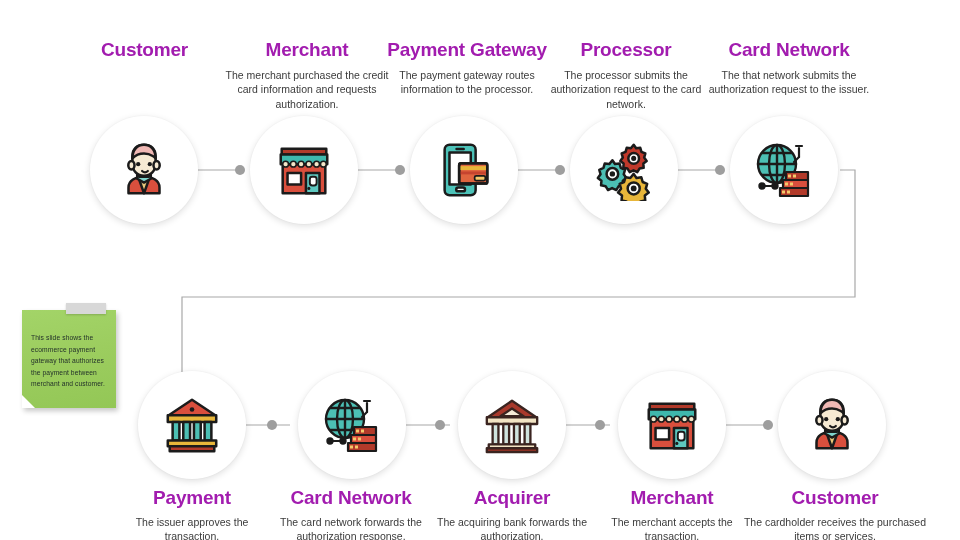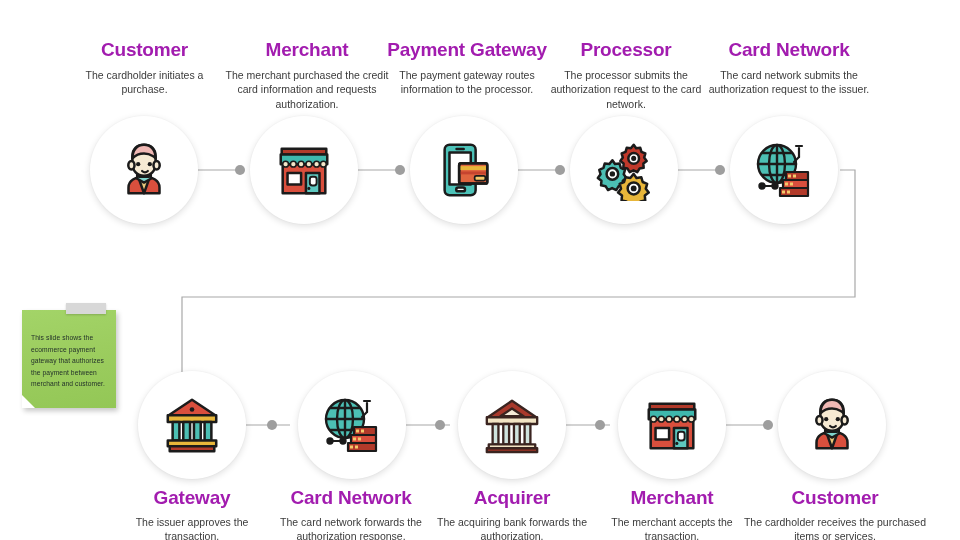--- a/index.html
+++ b/index.html
@@ -94,41 +94,40 @@
     <g fill="#9e9e9e">
       <circle cx="272" cy="425" r="5"></circle>
       <circle cx="440" cy="425" r="5"></circle>
       <circle cx="600" cy="425" r="5"></circle>
       <circle cx="768" cy="425" r="5"></circle>
     </g>
   </svg>
 
   <div class="txt" style="left:62px;top:40px;width:165px;">
     <div class="h">Customer</div>
-    <div class="p">The cardholder initiates a purchase.</div>
   </div>
 
   <div class="txt" style="left:218px;top:40px;width:178px;">
     <div class="h">Merchant</div>
     <div class="p">The merchant purchased the credit card information and requests authorization.</div>
   </div>
 
   <div class="txt" style="left:540px;top:40px;width:172px;">
     <div class="h">Processor</div>
     <div class="p">The processor submits the authorization request to the card network.</div>
   </div>
 
   <div class="txt" style="left:378px;top:40px;width:178px;">
     <div class="h">Payment Gateway</div>
     <div class="p">The payment gateway routes information to the processor.</div>
   </div>
 
   <div class="txt" style="left:700px;top:40px;width:178px;">
     <div class="h">Card Network</div>
-    <div class="p">The card network submits the authorization request to the issuer.</div>
+    <div class="p">The that network submits the authorization request to the issuer.</div>
   </div>
 
   <div class="node" style="left:90px;top:116px;">
     <div class="disc"></div>
     <div class="icon-wrap">
       <svg width="62" height="62" viewBox="0 0 64 64">
         <g stroke="#1b1b1b" stroke-width="2.6" stroke-linejoin="round" stroke-linecap="round">
           <path d="M16 56 v-6 c0-7 7-11 16-11 s16 4 16 11 v6 z" fill="#d94f3d"></path>
           <path d="M32 39 l-5 3 5 14 5-14 z" fill="#e8c87a"></path>
           <path d="M25 37 h14 v4 l-7 4 -7-4 z" fill="#7fd4cd"></path>
@@ -368,21 +367,21 @@
           <ellipse cx="45" cy="27" rx="3.2" ry="4.4" fill="#f6ead3"></ellipse>
         </g>
         <circle cx="26" cy="26" r="2.2" fill="#1b1b1b"></circle>
         <circle cx="38" cy="26" r="2.2" fill="#1b1b1b"></circle>
         <path d="M30 33 q3 3 6 0" stroke="#1b1b1b" stroke-width="2.2" fill="none" stroke-linecap="round"></path>
       </svg>
     </div>
   </div>
 
   <div class="txt below" style="left:112px;top:488px;width:160px;">
-    <div class="h">Gateway</div>
+    <div class="h">Payment</div>
     <div class="p">The issuer approves the transaction.</div>
   </div>
 
   <div class="txt below" style="left:262px;top:488px;width:178px;">
     <div class="h">Card Network</div>
     <div class="p">The card network forwards the authorization response.</div>
   </div>
 
   <div class="txt below" style="left:430px;top:488px;width:164px;">
     <div class="h">Acquirer</div>

